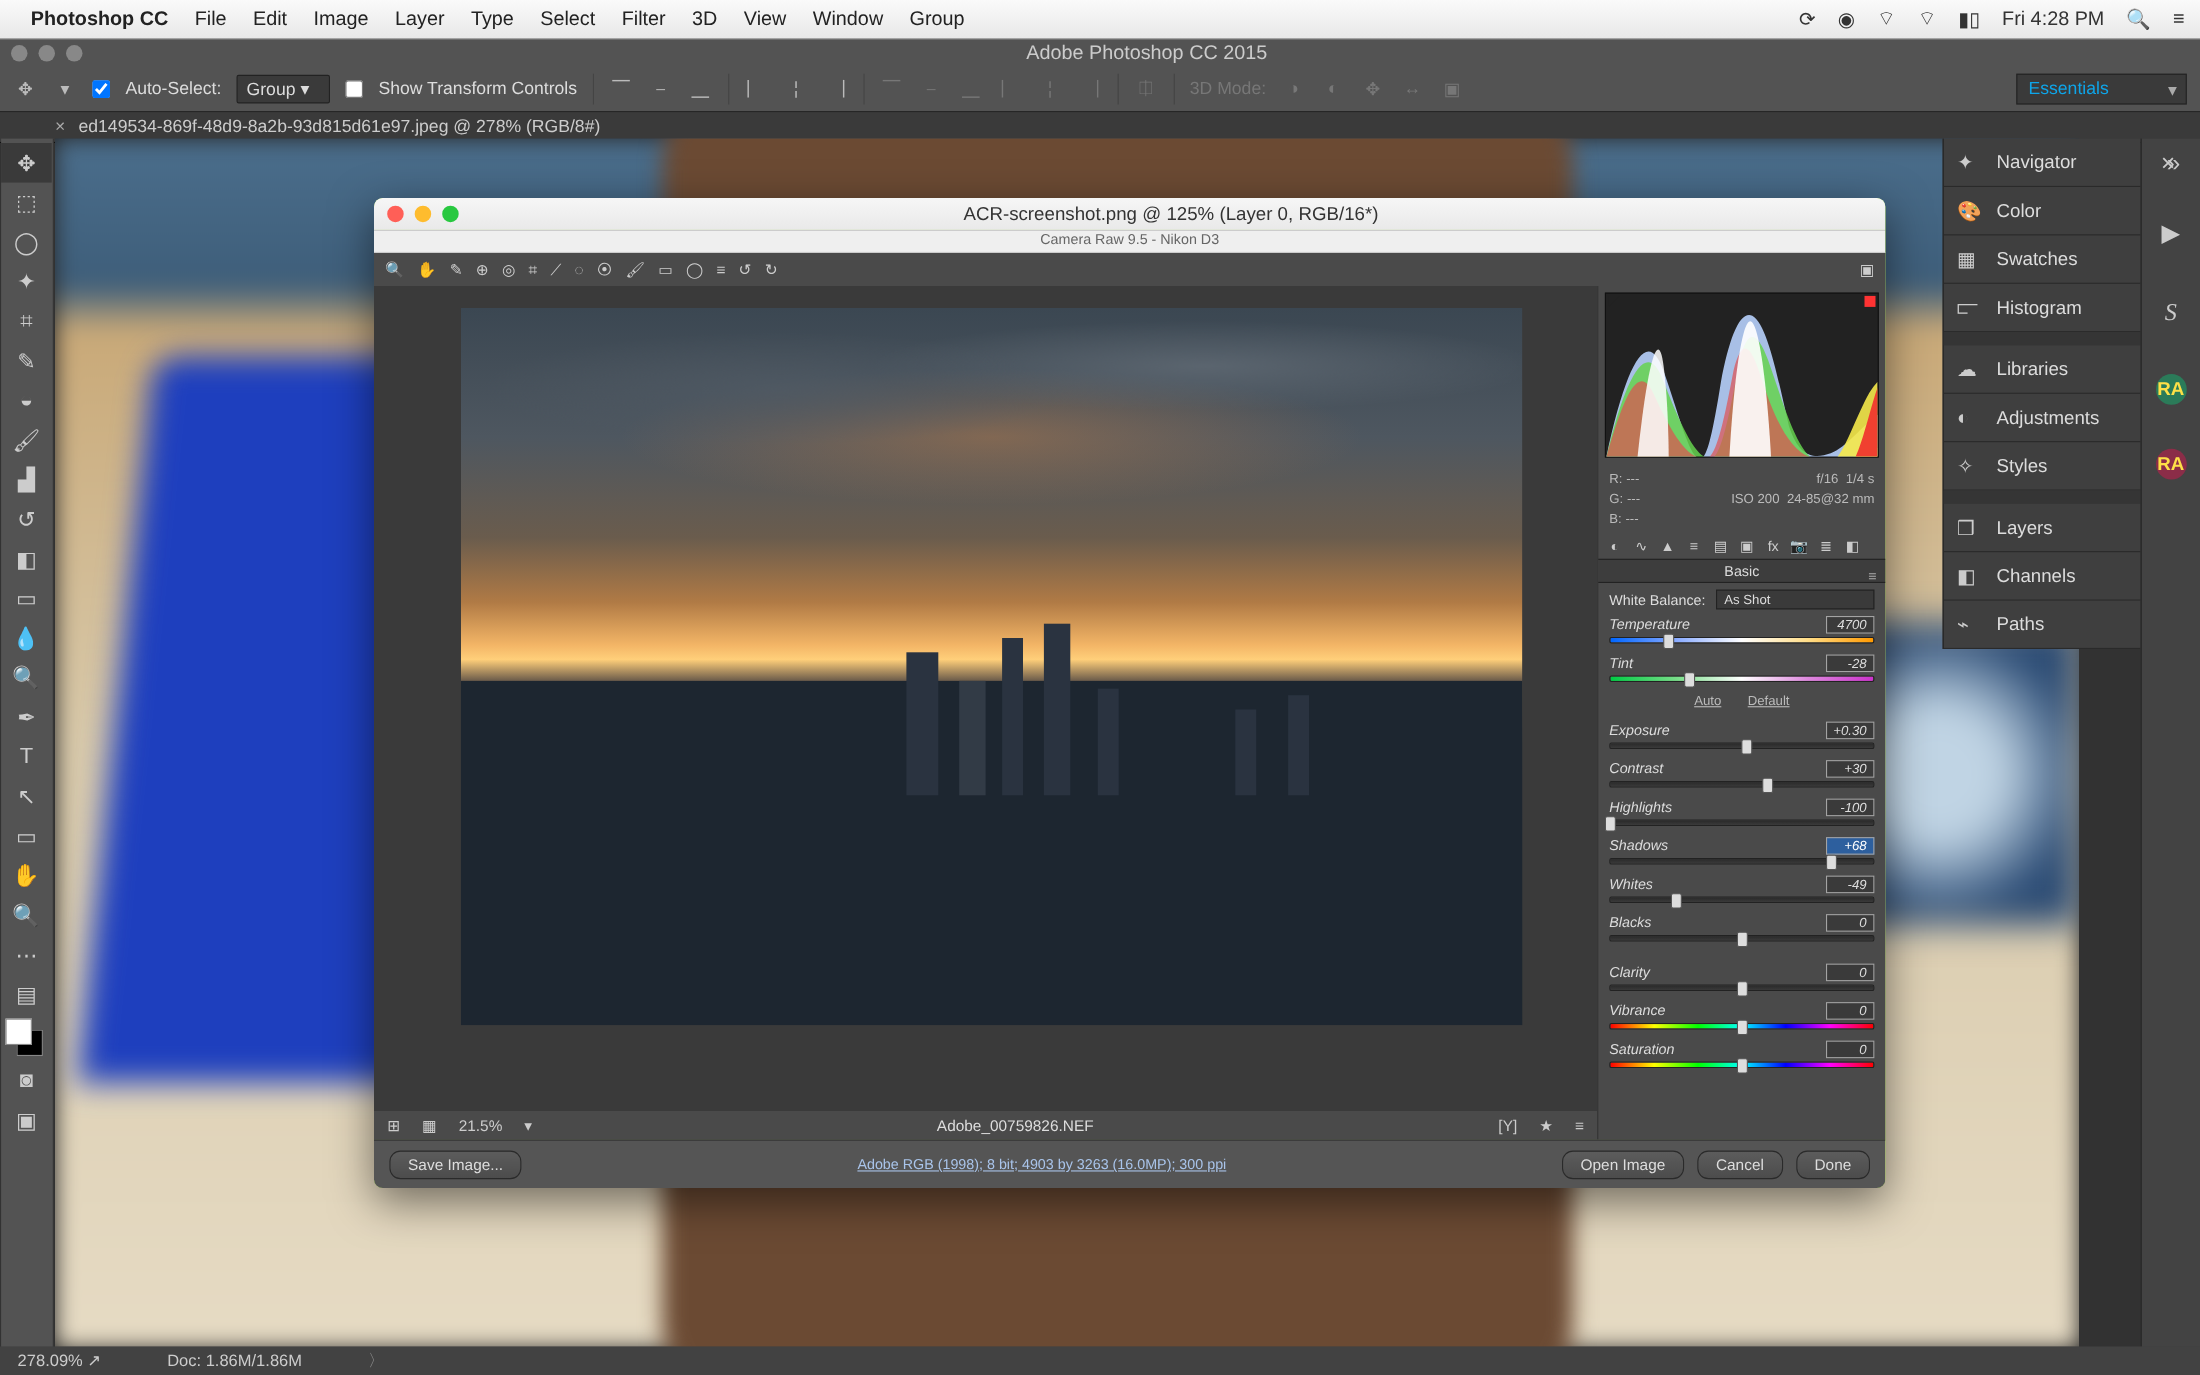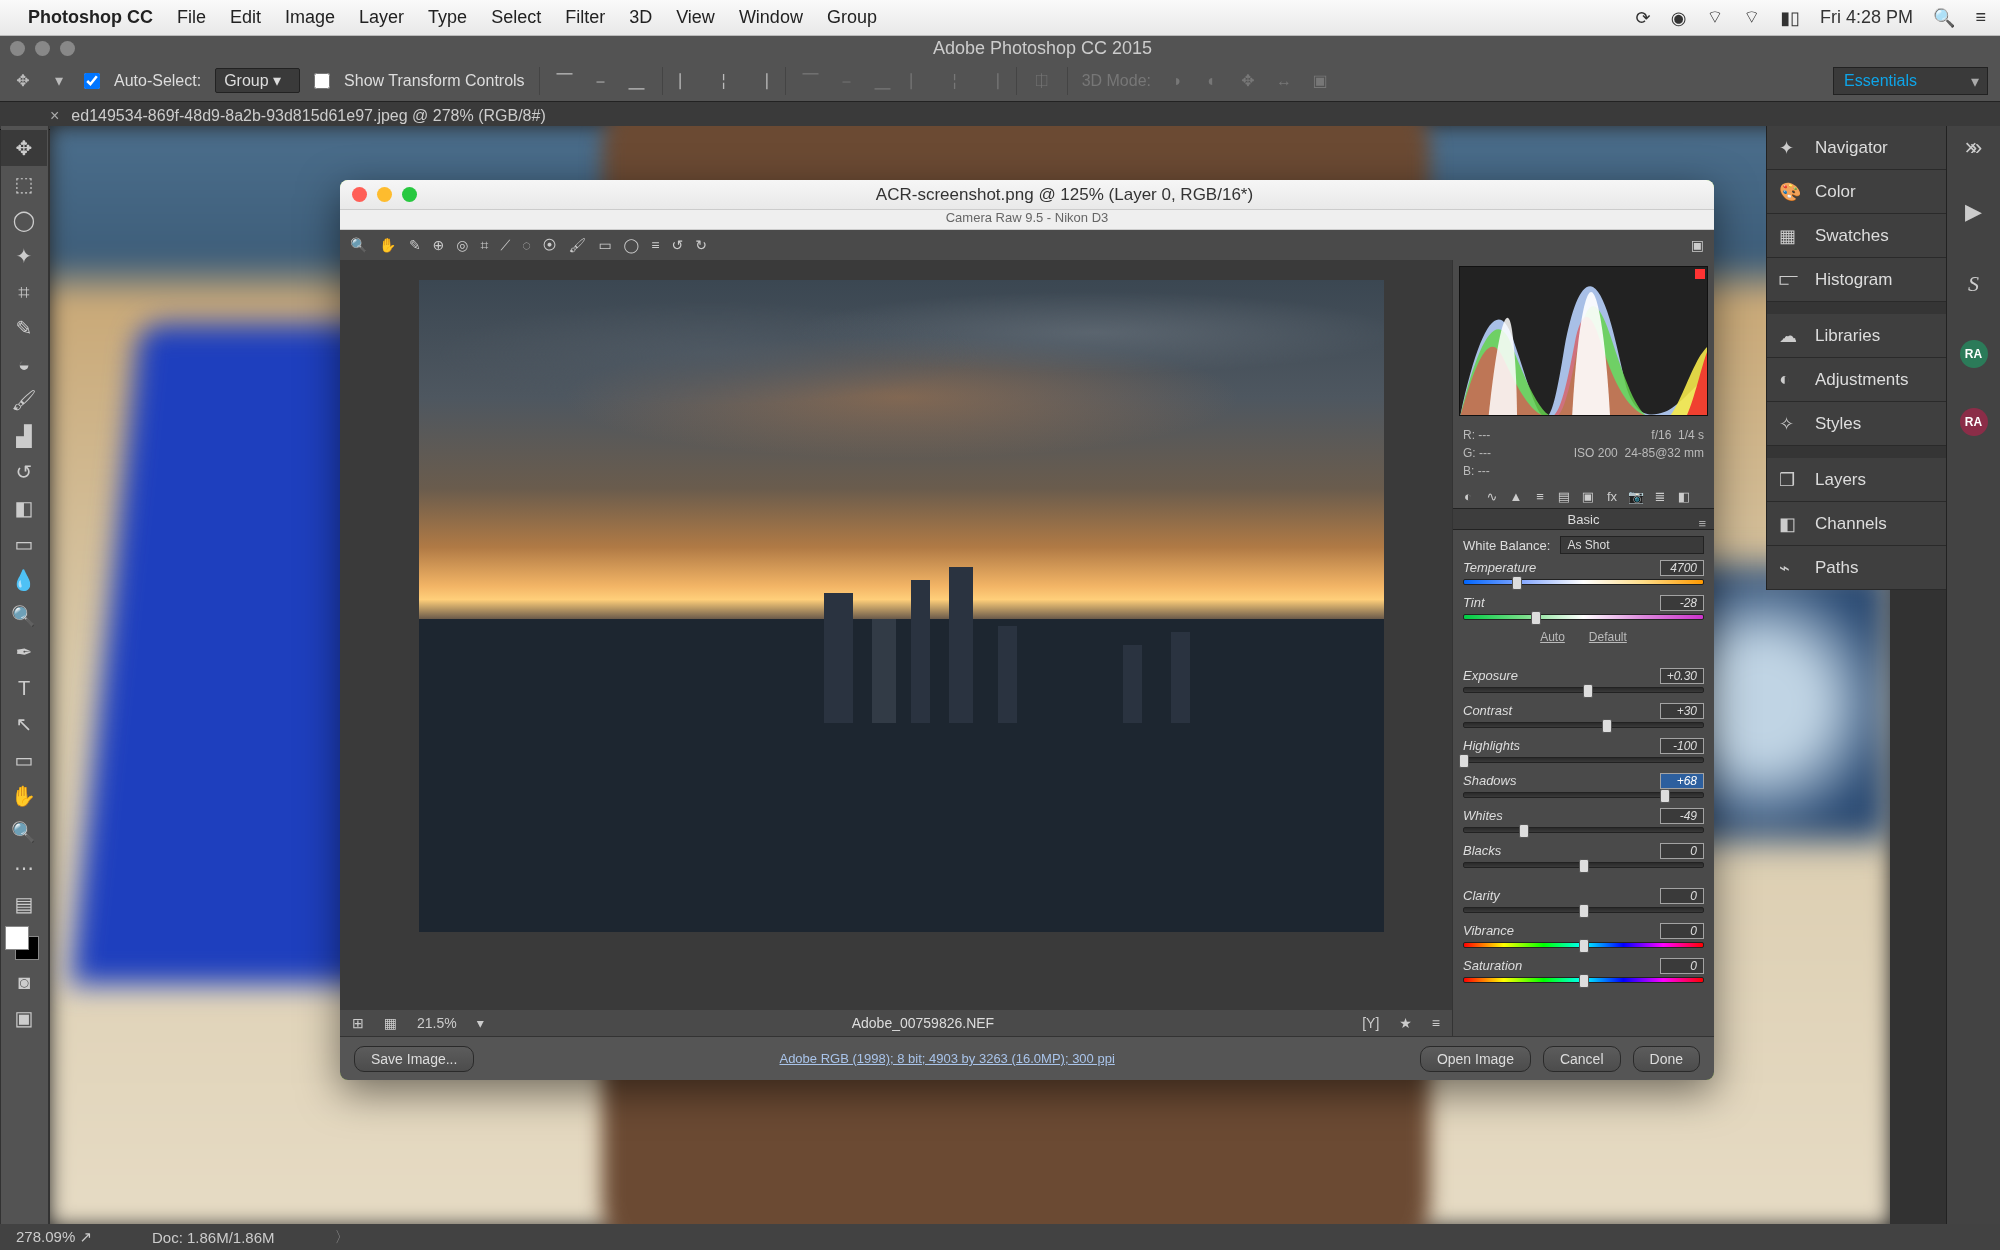--- a/index.html
+++ b/index.html
@@ -45,21 +45,21 @@
 .toolbox { position: absolute; top: 126px; left: 1px; width: 48px; bottom: 0; background: #535353; border-right: 1px solid #333; padding-top: 4px; }
 .toolbox .tool { width: 46px; height: 36px; display: flex; align-items: center; justify-content: center; color: #ccc; font-size: 20px; position: relative; }
 .toolbox .tool.sel { background: #3a3a3a; }
 .toolbox .swatches { position: relative; height: 40px; margin-top: 2px; }
 .toolbox .swatches .fg { position: absolute; left: 4px; top: 2px; width: 24px; height: 24px; background: #fff; border: 1px solid #888; }
 .toolbox .swatches .bg { position: absolute; left: 14px; top: 12px; width: 24px; height: 24px; background: #000; border: 1px solid #888; }
 
 
 .right-strip { position: absolute; top: 126px; right: 0; width: 54px; bottom: 0; background: #434343; border-left: 1px solid #222; padding-top: 70px; display: flex; flex-direction: column; align-items: center; gap: 40px; }
 .right-strip .r-icon { width: 32px; height: 32px; display: flex; align-items: center; justify-content: center; color: #ccc; font-size: 22px; }
-.right-strip .r-badge { width: 28px; height: 28px; border-radius: 50%; display: flex; align-items: center; justify-content: center; font-size: 12px; font-weight: bold; color: #ffffff; }
+.right-strip .r-badge { width: 28px; height: 28px; border-radius: 50%; display: flex; align-items: center; justify-content: center; font-size: 17px; font-weight: bold; color: #fde047; }
 
 
 .right-panels { position: absolute; top: 126px; right: 54px; width: 180px; background: #3f3f3f; border-left: 1px solid #222; }
 .right-panels .panel-row { height: 44px; border-bottom: 1px solid #2a2a2a; display: flex; align-items: center; padding: 0 12px; color: #ddd; font-size: 17px; gap: 14px; }
 .right-panels .panel-row .p-icon { width: 22px; color: #ccc; font-size: 18px; }
 .right-panels .group-gap { height: 12px; background: #353535; }
 
 
 .bottom-inner { position: absolute; left: 0; right: 0; bottom: 0; height: 26px; background: #424242; color: #ccc; display: flex; align-items: center; padding: 0 16px; font-size: 15px; gap: 60px; }
 
@@ -116,21 +116,21 @@
 .wb-row .wb-sel { flex: 1; background: #3a3a3a; border: 1px solid #222; color: #ddd; padding: 1px 6px; font-size: 12px; }
 .slider-row { margin-bottom: 10px; font-size: 13px; }
 .slider-row .lbl-val { display: flex; justify-content: space-between; margin-bottom: 3px; font-style: italic; }
 .slider-row .val { background: #3a3a3a; border: 1px solid #a3a3a3; padding: 0 6px; min-width: 44px; text-align: right; font-size: 12px; }
 .slider-row.selected .val { background: #2d5f9e; color: #fff; }
 .track { height: 6px; background: linear-gradient(#2a2a2a,#3a3a3a); border: 1px solid #222; position: relative; border-radius: 2px; }
 .track.rainbow { background: linear-gradient(90deg,#f00,#ff0,#0f0,#0ff,#00f,#f0f,#f00); }
 .track.temp { background: linear-gradient(90deg,#06f,#8af,#fff,#fd8,#f90); }
 .track.tint { background: linear-gradient(90deg,#0c4,#7d8,#fff,#d8d,#c3c); }
 .thumb { position: absolute; top: -4px; width: 10px; height: 14px; background: #ddd; border: 1px solid #555; border-radius: 2px; transform: translateX(-50%); }
-.auto-default { display: flex; justify-content: center; gap: 24px; margin: 4px 0 24px; font-size: 12px; }
+.auto-default { display: flex; justify-content: center; gap: 24px; margin: 4px 0 12px; font-size: 12px; }
 .auto-default span { text-decoration: underline; color: #bbb; cursor: pointer; }
 .section-gap { height: 10px; }
 
 
 .acr-bottom { position: absolute; left: 0; right: 0; bottom: 0; height: 44px; background: #555; display: flex; align-items: center; padding: 0 14px; gap: 12px; border-top: 1px solid #333; }
 .acr-btn { background: linear-gradient(#5c5c5c,#4c4c4c); border: 1px solid #2a2a2a; color: #ddd; padding: 4px 16px; border-radius: 10px; font-size: 14px; }
 .acr-bottom .spacer { flex: 1; }
 .acr-bottom .link { color: #a9c4ea; font-size: 13px; text-decoration: underline; }
 
 

